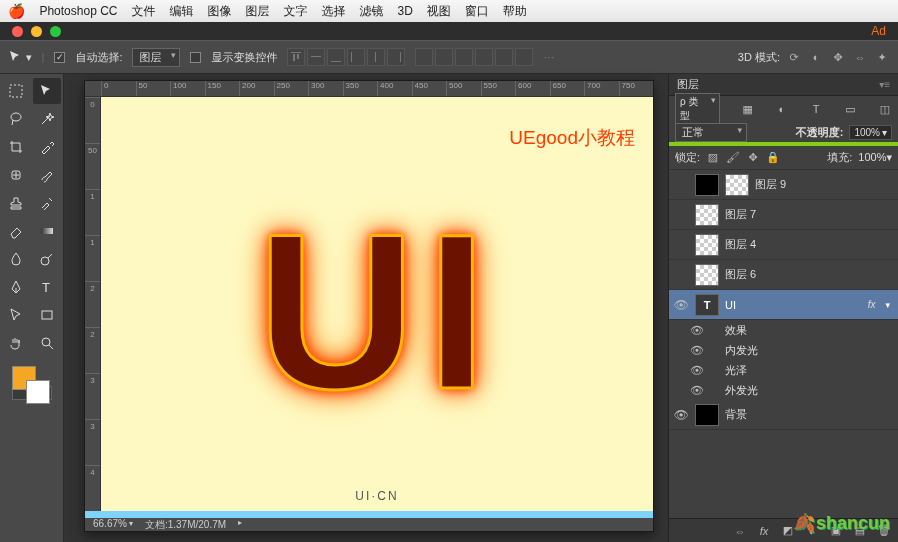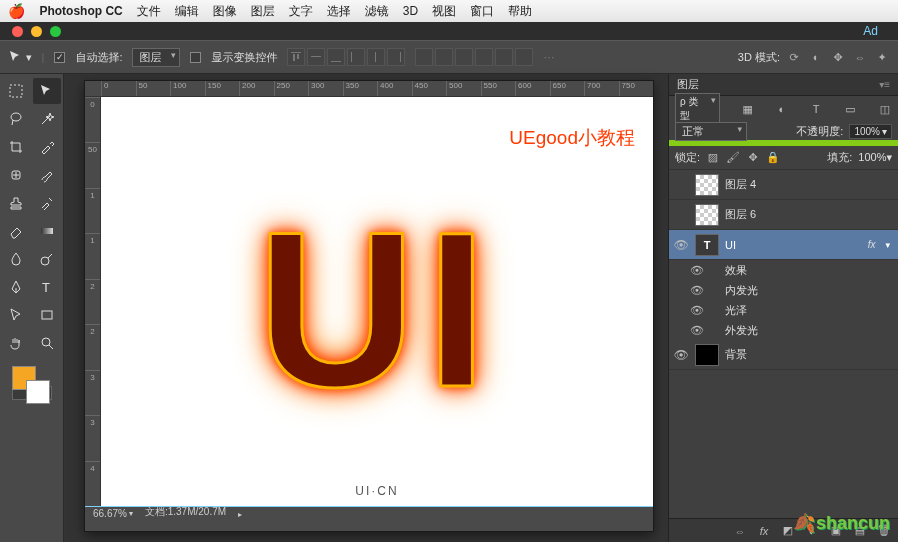--- a/index.html
+++ b/index.html
@@ -1,28 +1,28 @@
 <!DOCTYPE html>
 <html><head>
 <meta charset="utf-8">
 <style>
 * { margin: 0; padding: 0; box-sizing: border-box; font-family: "Helvetica Neue", Arial, "Microsoft YaHei", sans-serif; }
 body { width: 898px; height: 542px; background: #404040; overflow: hidden; position: relative; }
 
 
 .mac-menubar { height: 22px; background: linear-gradient(#f7f7f7,#e5e5e5); display: flex; align-items: center; padding: 0 8px; font-size: 12px; gap: 14px; color: #222; }
 .apple-logo { font-size: 14px; }
-.mac-menubar .app { font-weight: 700; text-align: right; }
+.mac-menubar .app { font-weight: 400; text-align: right; }
 .mac-menubar .right { margin-left: auto; color: #666; font-size: 11px; letter-spacing: 1px; }
 
 
 .app-traffic { height: 18px; background: #2d2d2d; display:flex; align-items:center; padding-left:12px; gap:8px;}
 .traffic-dot { width:11px; height:11px; border-radius:50%; }
 .traffic-dot.r{background:#ff5f57;} .traffic-dot.y{background:#febc2e;} .traffic-dot.g{background:#28c840;}
-.app-traffic .ado { margin-left:auto; color:#7dd3fc; font-size:12px; padding-right:20px;}
+.app-traffic .ado { margin-left:auto; color:#f97316; font-size:12px; padding-right:12px;}
 
 
 .options-bar { height: 34px; background: #494949; border-top:1px solid #5a5a5a; border-bottom:1px solid #2a2a2a; display:flex; align-items:center; padding: 0 8px; gap:10px; color:#ddd; font-size:11px;}
 .tool-ind { display:flex; align-items:center; gap:2px;}
 .tool-ind svg{width:16px;height:16px;}
 .pipe{color:#666;}
 .chk { width:11px; height:11px; border:1px solid #888; background:#3a3a3a; display:inline-flex; align-items:center; justify-content:center; font-size:9px; color:#ddd;}
 .dd { background:#3a3a3a; border:1px solid #666; padding:1px 18px 1px 6px; position:relative; font-size:11px; color:#ddd;}
 .dd::after{content:"▾"; position:absolute; right:4px; top:1px; font-size:9px; color:#aaa;}
 .align-group{display:flex; gap:2px;}
@@ -53,45 +53,45 @@
 .doc-window { position:absolute; left:20px; top:6px; width:570px; height:452px; background:#5a5a5a; border:1px solid #1a1a1a; box-shadow:0 4px 12px rgba(0,0,0,.5); display:flex; flex-direction:column;}
 .doc-title { height:22px; background:linear-gradient(#5e5e5e,#4a4a4a); display:flex; align-items:center; padding:0 8px; gap:8px; font-size:11px; color:#ccc;}
 .doc-title .traffic-dot{width:10px;height:10px;}
 .doc-title .dtx{margin:0 auto; display:flex; align-items:center; gap:4px;}
 .doc-title .pge{width:10px;height:10px;background:#1e90ff;}
 .doc-ruler-h{height:16px;background:#4a4a4a;border-bottom:1px solid #333;display:flex;font-size:8px;color:#aaa;padding-left:16px;}
 .doc-ruler-h span{flex:1;border-left:1px solid #666;padding-left:2px;}
 .doc-body{flex:1;display:flex;}
 .doc-ruler-v{width:16px;background:#4a4a4a;border-right:1px solid #333;display:flex;flex-direction:column;font-size:8px;color:#aaa;}
 .doc-ruler-v span{flex:1;border-top:1px solid #666;padding-top:2px;writing-mode:horizontal-tb;text-align:center;}
-.canvas{flex:1;background:#ffffff;position:relative;overflow:hidden;}
+.canvas{flex:1;background:#fef9c3;position:relative;overflow:hidden;}
 .canvas .brand{position:absolute;right:18px;top:28px;color:#ff3b00;font-size:19px;font-weight:500;}
 .canvas .ui-text{position:absolute;left:50%;top:52%;transform:translate(-50%,-50%);font-size:220px;font-weight:700;font-family:Arial,sans-serif;color:#6b1200;letter-spacing:10px;
   text-shadow:
     0 0 6px #ff6a00,
     0 0 12px #ff4d00,
     0 0 22px #ff2a00,
     0 0 36px #ff9500;
   -webkit-text-stroke:3px #ffb300;
 }
 .canvas .logo-bottom{position:absolute;bottom:8px;left:50%;transform:translateX(-50%);color:#555;font-size:12px;letter-spacing:2px;}
-.doc-status{height:20px;background:#4a4a4a;border-top:1px solid #7dd3fc;display:flex;align-items:flex-end;font-size:10px;color:#ccc;padding:12px 8px;gap:12px;}
+.doc-status{height:20px;background:#4a4a4a;border-top:7px solid #7dd3fc;display:flex;align-items:flex-start;font-size:10px;color:#ccc;padding:0 8px;gap:12px;}
 .doc-status .zoom{display:flex;align-items:center;gap:2px;}
 .doc-status .tri{font-size:8px;}
 
 
 .panels { position:absolute; right:0; top:0; width:230px; height:100%; background:#404040; border-left:1px solid #222;}
 .panel-tab{height:22px;background:#353535;border-bottom:1px solid #222;display:flex;align-items:center;padding:0 8px;font-size:11px;color:#ddd;}
 .panel-tab .mini{margin-left:auto;color:#888;font-size:10px;}
 .filter-row{height:26px;display:flex;align-items:center;padding:0 6px;gap:20px;}
 .filter-row .dd{font-size:10px;padding:1px 14px 1px 4px;}
 .filter-row .ficon{width:16px;height:16px;display:flex;align-items:center;justify-content:center;color:#bbb;font-size:11px;}
-.blend-row{height:24px;display:flex;align-items:center;padding:0 6px;gap:6px;font-size:11px;color:#ddd;border-bottom:6px solid #84cc16;}
+.blend-row{height:24px;display:flex;align-items:center;padding:0 6px;gap:6px;font-size:11px;color:#ddd;border-bottom:4px solid #84cc16;}
 .blend-row .dd{flex:0 0 72px;}
-.blend-row .oplabel{margin-left:auto;}
+.blend-row .oplabel{margin-left:auto;font-weight:bold;}
 .blend-row .pct{background:#2a2a2a;border:1px solid #555;padding:1px 4px;font-size:10px;display:flex;align-items:center;gap:2px;}
 .lock-row{height:24px;display:flex;align-items:center;padding:0 6px;gap:6px;font-size:11px;color:#ddd;border-bottom:1px solid #333;}
 .lock-row .licon{width:14px;height:14px;display:flex;align-items:center;justify-content:center;color:#bbb;}
 .layers{overflow:auto;}
 .layer{height:30px;display:flex;align-items:center;padding:0 4px;gap:6px;font-size:11px;color:#ddd;border-bottom:1px solid #353535;}
 .layer.sel{background:#5b7aa3;color:#fff;}
 .layer .eye{width:16px;text-align:center;color:#bbb;font-size:12px;}
 .layer .thumb{width:24px;height:22px;border:1px solid #666;background:repeating-conic-gradient(#ccc 0 25%, #fff 0 50%) 0 0/8px 8px;position:relative;}
 .layer .thumb.black{background:#000;}
 .layer .thumb.t{background:#3a3a3a;color:#fff;display:flex;align-items:center;justify-content:center;font-weight:600;}
@@ -391,20 +391,31 @@
         <span class="licon">▨</span>
         <span class="licon">🖌</span>
         <span class="licon">✥</span>
         <span class="licon">🔒</span>
         <span style="margin-left:auto">填充:</span>
         <span class="pct"><span>100%</span>▾</span>
       </div>
       <div class="layers">
         <div class="layer">
             <span class="eye"></span>
+            <span class="thumb black"></span>
+            <span class="thumb"></span>
+            <span>图层 9</span>
+          </div>
+        <div class="layer">
+            <span class="eye"></span>
+            <span class="thumb"></span>
+            <span>图层 7</span>
+          </div>
+        <div class="layer">
+            <span class="eye"></span>
             <span class="thumb"></span>
             <span>图层 4</span>
           </div>
         <div class="layer">
             <span class="eye"></span>
             <span class="thumb"></span>
             <span>图层 6</span>
           </div>
         <div class="layer sel">
             <span class="eye">👁</span>

